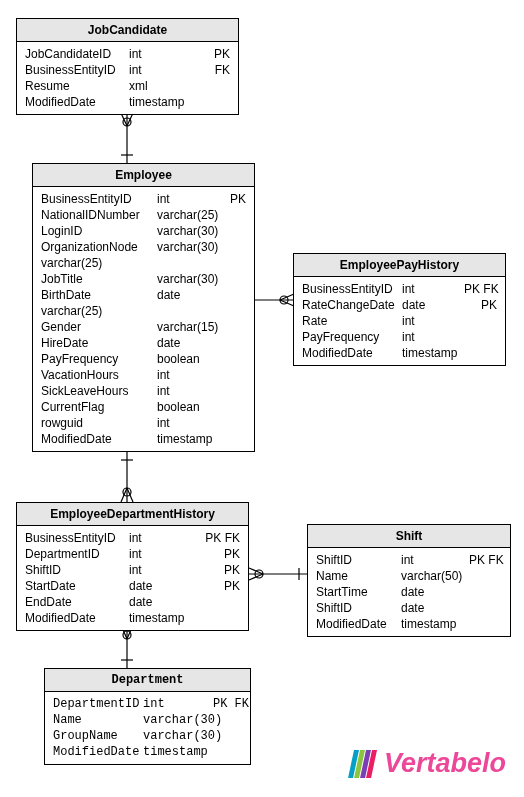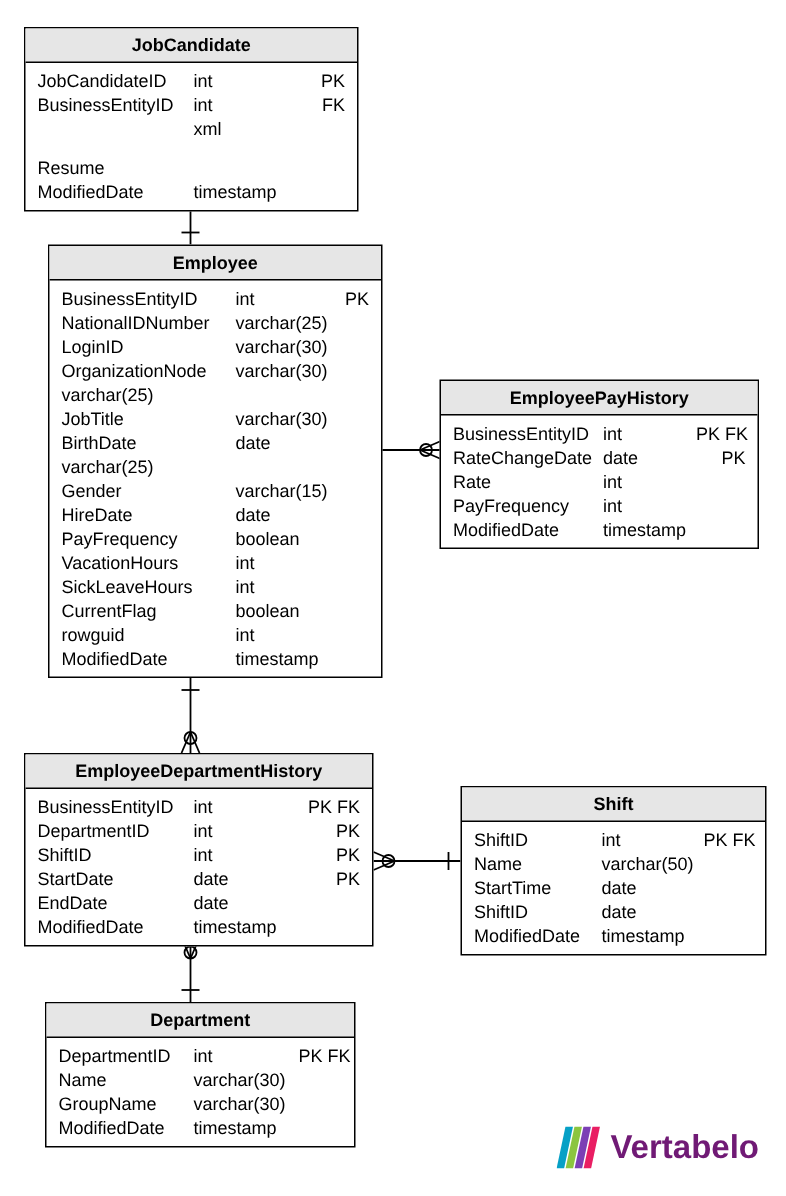--- a/index.html
+++ b/index.html
@@ -36,23 +36,24 @@
   .col-key  { flex: 0 0 auto; text-align: center; margin-left: auto;}
   .logo {
     position: absolute;
     right: 18px;
     bottom: 18px;
     display: flex;
     align-items: center;
     gap: 6px;
   }
   .logo-text {
-    font-size: 22px;
+    font-size: 27px;
     font-weight: bold;
-    color: #701a75;
+    font-style: italic;
+    color: #ec4899;
   }
   svg.connectors {
     position: absolute;
     left: 0; top: 0;
     width: 524px; height: 797px;
     pointer-events: none;
   }
 </style>
 </head>
 <body>
@@ -103,21 +104,21 @@
         <span class="col-name" style="width: 104px;">JobCandidateID</span>
         <span class="col-type" style="width: 70px;">int</span>
         <span class="col-key">PK</span>
       </div>
       <div class="row">
         <span class="col-name" style="width: 104px;">BusinessEntityID</span>
         <span class="col-type" style="width: 70px;">int</span>
         <span class="col-key">FK</span>
       </div>
       <div class="row">
-        <span class="col-name" style="width: 104px; margin-top: 26px;">Resume</span>
+        <span class="col-name" style="width: 104px;">Resume</span>
         <span class="col-type" style="width: 70px;">xml</span>
         <span class="col-key"></span>
       </div>
       <div class="row">
         <span class="col-name" style="width: 104px;">ModifiedDate</span>
         <span class="col-type" style="width: 70px;">timestamp</span>
         <span class="col-key"></span>
       </div>
     </div>
 </div>
@@ -297,21 +298,21 @@
         <span class="col-key"></span>
       </div>
       <div class="row">
         <span class="col-name" style="width: 85px;">ModifiedDate</span>
         <span class="col-type" style="width: 68px;">timestamp</span>
         <span class="col-key"></span>
       </div>
     </div>
 </div>
 
-<div class="entity" style="left:30px; top:668px; width:205px;">
+<div class="entity" style="left:44px; top:668px; width:205px;font-family:Liberation Mono, monospace;">
   <div class="entity-header">Department</div>
   <div class="entity-body">
       <div class="row">
         <span class="col-name" style="width: 90px;">DepartmentID</span>
         <span class="col-type" style="width: 70px;">int</span>
         <span class="col-key">PK FK</span>
       </div>
       <div class="row">
         <span class="col-name" style="width: 90px;">Name</span>
         <span class="col-type" style="width: 70px;">varchar(30)</span>

